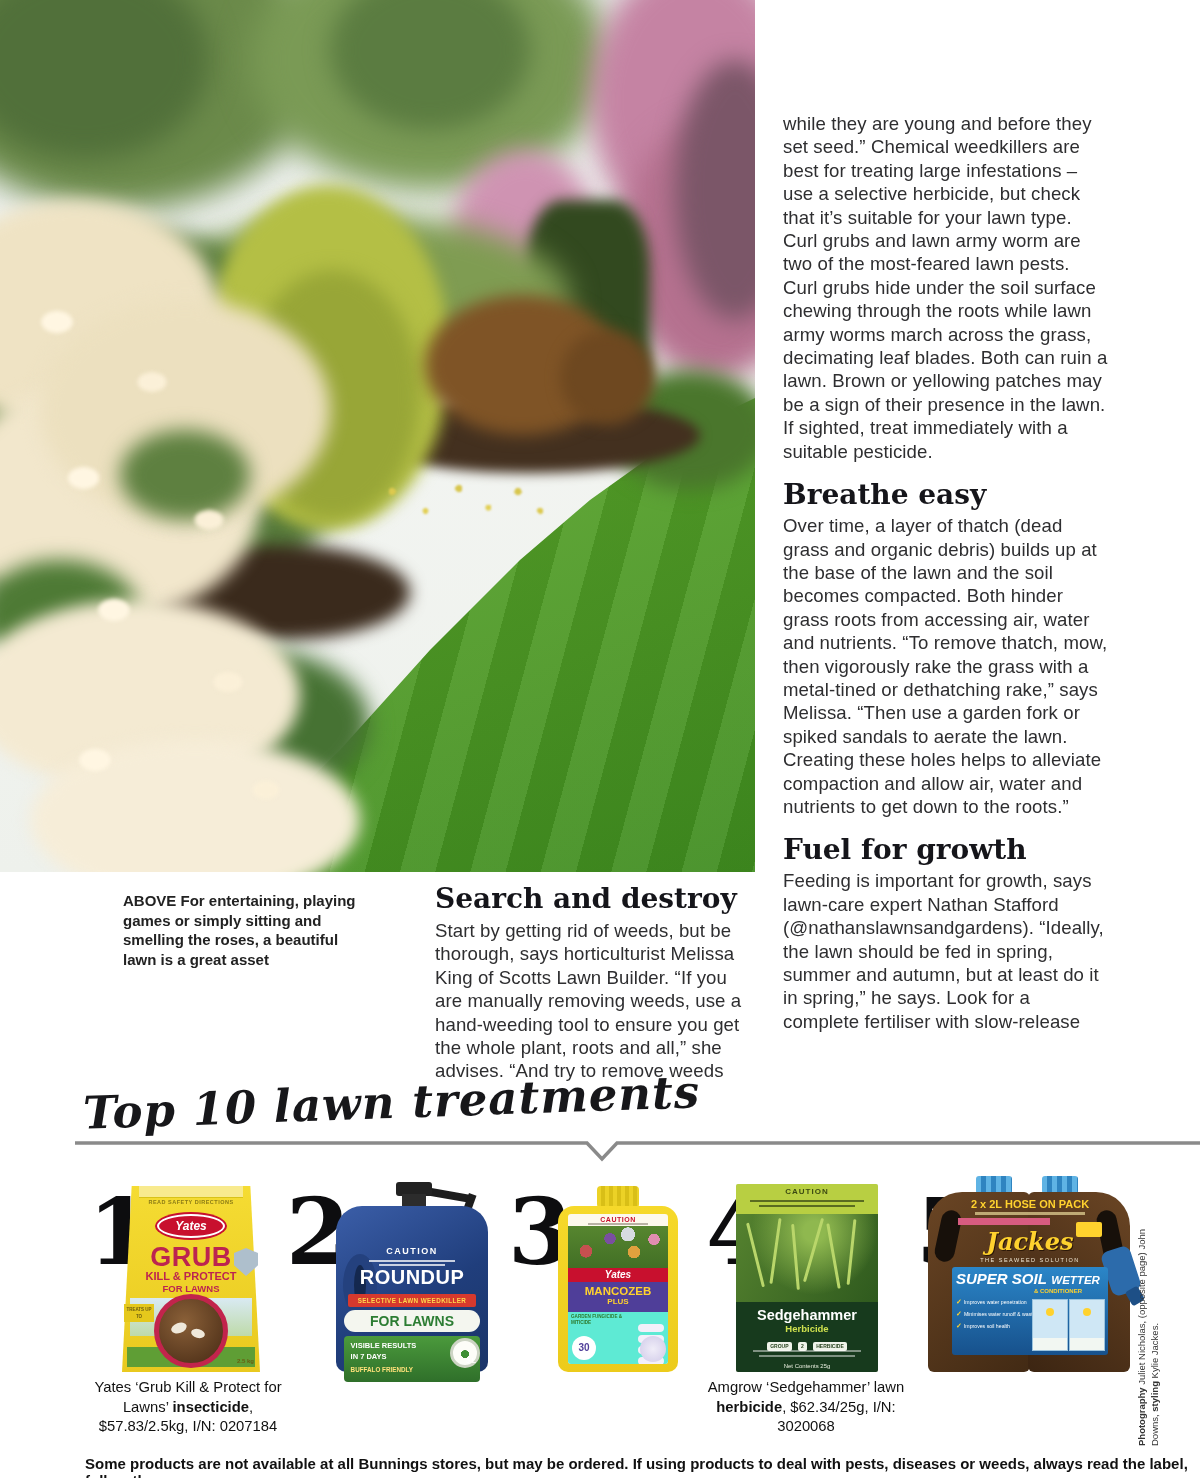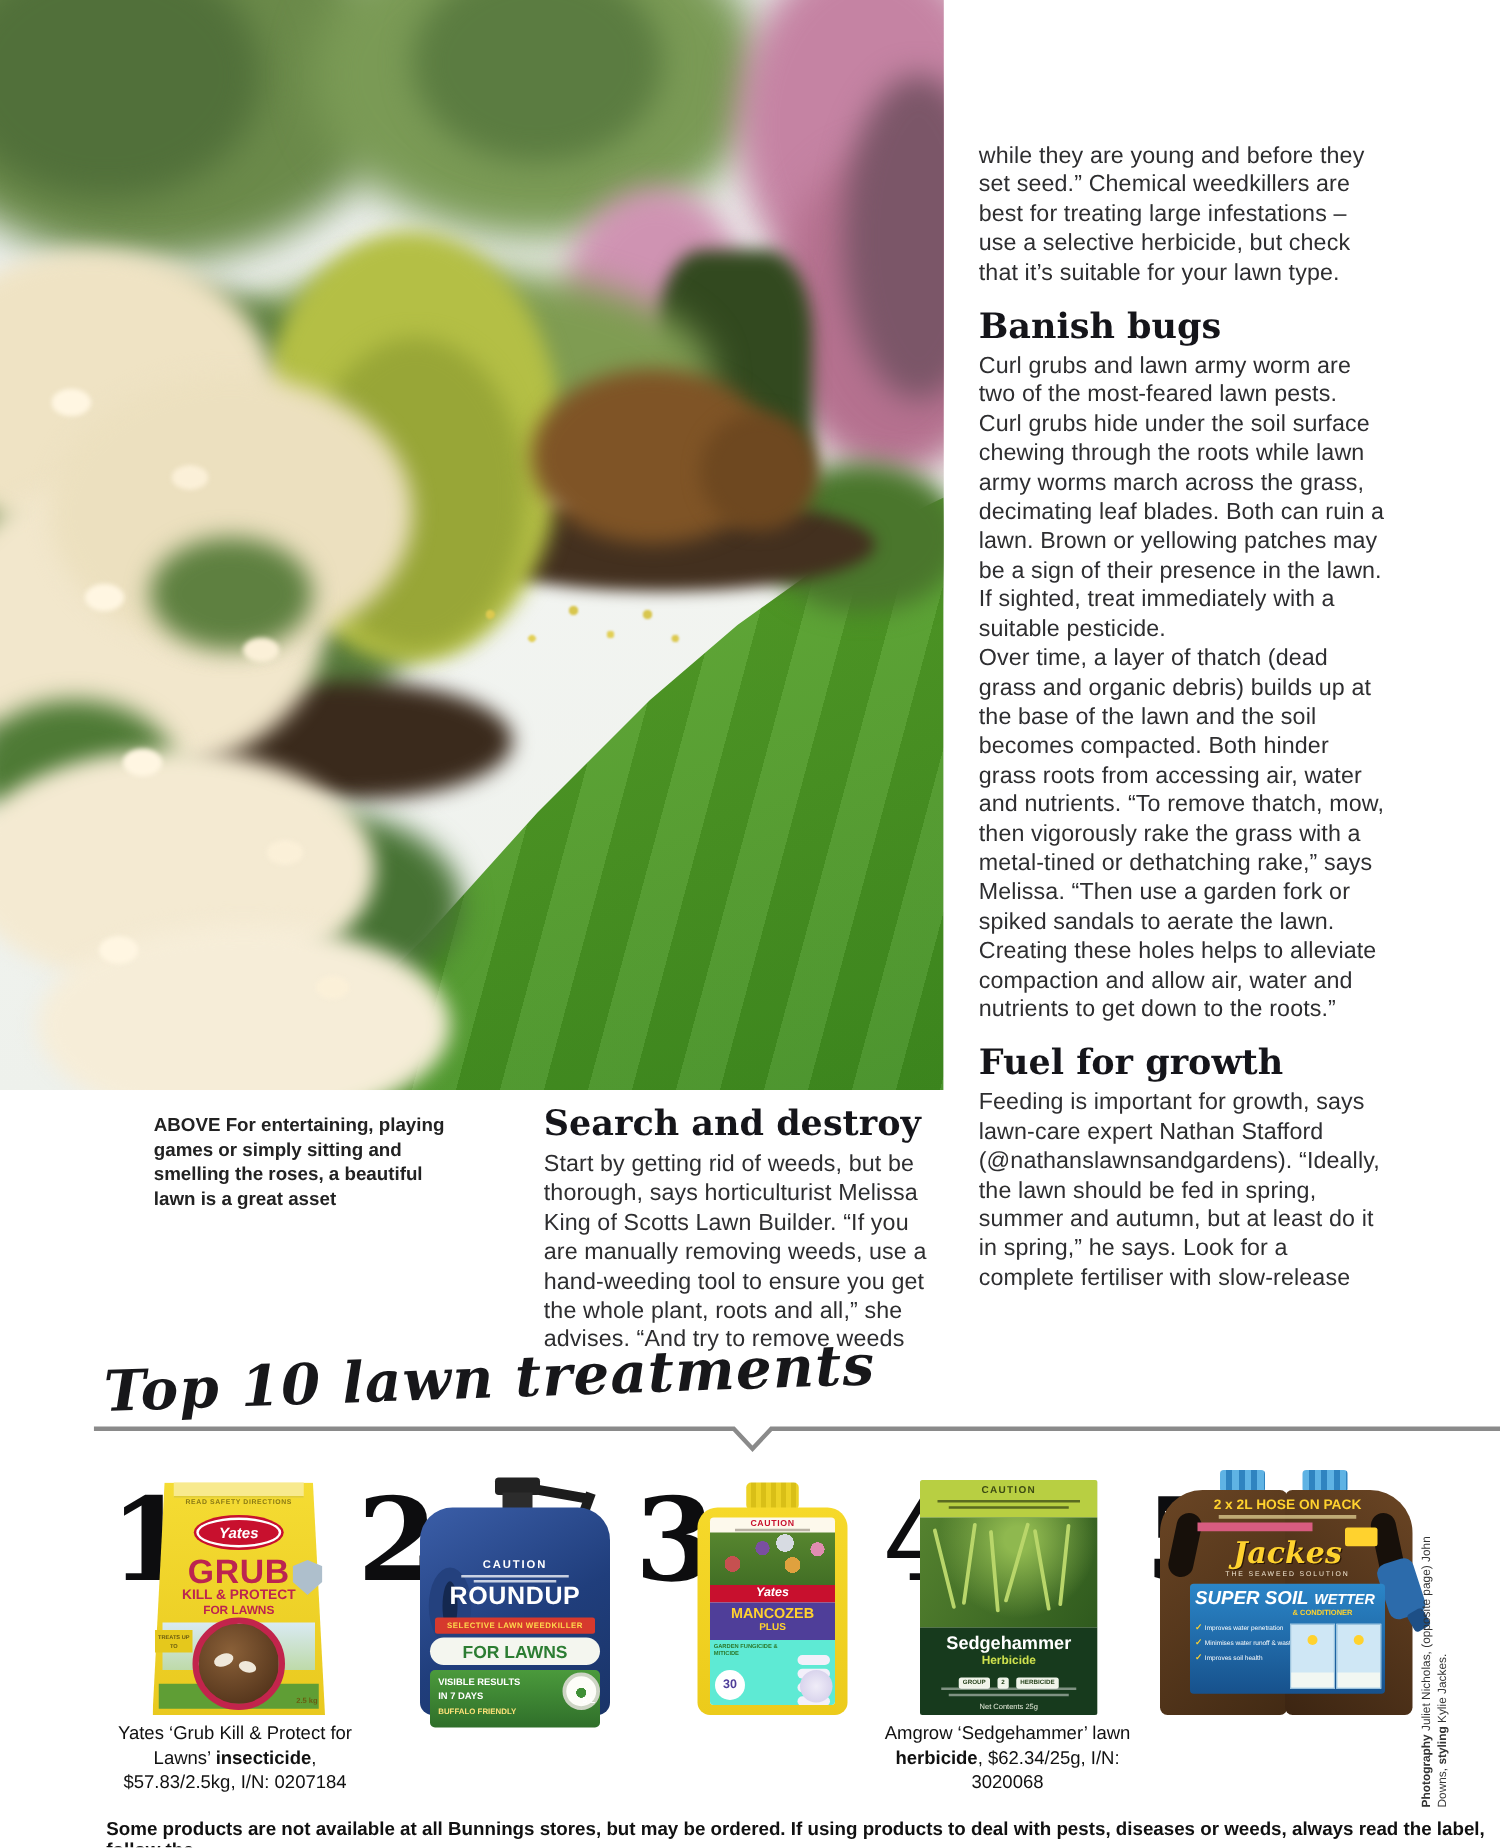--- a/index.html
+++ b/index.html
@@ -222,22 +222,22 @@
 
   <div class="abs photo-cap">ABOVE For entertaining, playing games or simply sitting and smelling the roses, a beautiful lawn is a great asset</div>
 
   <div class="abs col-mid">
     <h2 class="sec">Search and destroy</h2>
     <p class="body-text">Start by getting rid of weeds, but be thorough, says horticulturist Melissa King of Scotts Lawn Builder. “If you are manually removing weeds, use a hand-weeding tool to ensure you get the whole plant, roots and all,” she advises. “And try to remove weeds</p>
   </div>
 
   <div class="abs col-right">
     <p class="body-text">while they are young and before they set seed.” Chemical weedkillers are best for treating large infestations – use a selective herbicide, but check that it’s suitable for your lawn type.</p>
-    <h2 class="sec">Banish bugs</h2>
     <p class="body-text">Curl grubs and lawn army worm are two of the most-feared lawn pests. Curl grubs hide under the soil surface chewing through the roots while lawn army worms march across the grass, decimating leaf blades. Both can ruin a lawn. Brown or yellowing patches may be a sign of their presence in the lawn. If sighted, treat immediately with a suitable pesticide.</p>
+    <h2 class="sec">Breathe easy</h2>
     <p class="body-text">Over time, a layer of thatch (dead grass and organic debris) builds up at the base of the lawn and the soil becomes compacted. Both hinder grass roots from accessing air, water and nutrients. “To remove thatch, mow, then vigorously rake the grass with a metal-tined or dethatching rake,” says Melissa. “Then use a garden fork or spiked sandals to aerate the lawn. Creating these holes helps to alleviate compaction and allow air, water and nutrients to get down to the roots.”</p>
     <h2 class="sec">Fuel for growth</h2>
     <p class="body-text">Feeding is important for growth, says lawn-care expert Nathan Stafford (@nathanslawnsandgardens). “Ideally, the lawn should be fed in spring, summer and autumn, but at least do it in spring,” he says. Look for a complete fertiliser with slow-release</p>
   </div>
 
   <div class="abs top10">Top 10 lawn treatments</div>
   <svg class="abs rule" width="1125" height="28" viewBox="0 0 1125 28">
     <path d="M0,7 H512 L527,23 L542,7 H1125" fill="none" stroke="#8a8a8a" stroke-width="3.5"></path>
   </svg>
 

